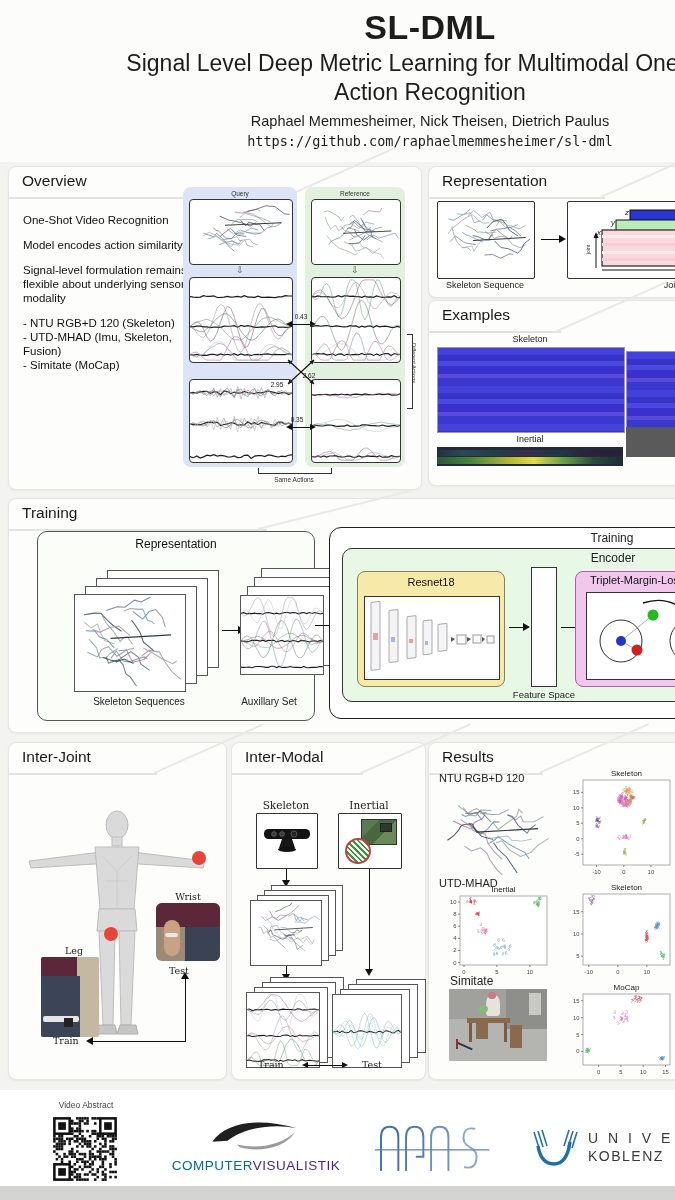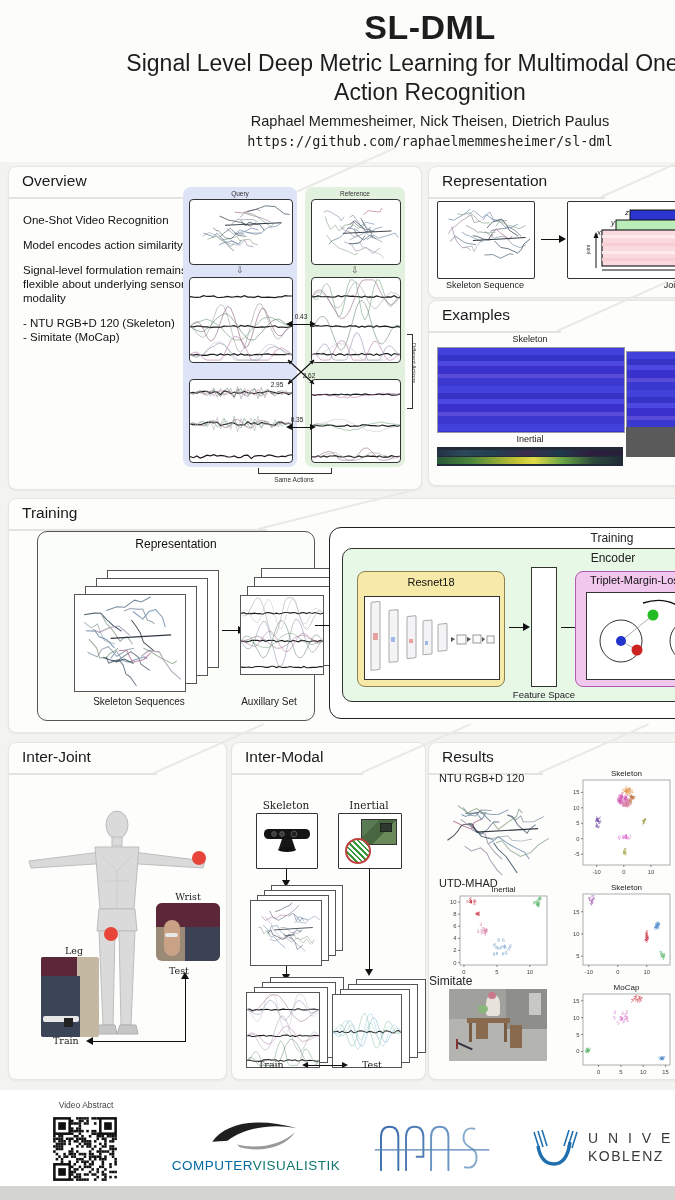--- a/index.html
+++ b/index.html
@@ -59,21 +59,21 @@
     background:linear-gradient(90deg,#2a5a3a 0%,#4a8a3a 18%,#c8c832 42%,#ece44a 52%,#6aa844 68%,#2c4c3c 84%,#202a38 100%);opacity:.95;}
   
   .photo{position:absolute;border-radius:6px;overflow:hidden;}
   .ph{position:absolute;}
   
   .plot{position:absolute;}
   .dslbl{position:absolute;font-size:11px;color:#222;}
   .footer{position:absolute;left:0;top:1090px;width:675px;height:96px;background:#ffffff;}
   .botband{position:absolute;left:0;top:1186px;width:675px;height:14px;background:#d4d4d1;}
   .cvtext{font-size:13.5px;letter-spacing:.5px;}
-  .cv-d{color:#0369a1;} .cv-l{color:#0f766e;}
+  .cv-d{color:#0369a1;} .cv-l{color:#4c1d95;}
   .unitxt1{font-size:14px;letter-spacing:3px;color:#3a3a3a;white-space:nowrap;}
   .unitxt2{font-size:14px;letter-spacing:1.5px;color:#3a3a3a;white-space:nowrap;}
 </style>
 </head>
 <body>
 
 <div class="poster">
   <div class="hdr-zone"></div>
 
   <div class="hdr">
@@ -88,20 +88,21 @@
 
   <div class="card" style="left:8px;top:166px;width:412px;height:322px;">
     <div class="sec-h">Overview</div>
     <div class="h-rule"></div>
       <div class="h-diag"></div>
     <div style="position:absolute;left:14px;top:46px;width:168px;font-size:11.5px;line-height:1.22;color:#111;">
       <p style="margin:0 0 11px">One-Shot Video Recognition</p>
       <p style="margin:0 0 11px">Model encodes action similarity</p>
       <p style="margin:0 0 11px">Signal-level formulation remains flexible about underlying sensor modality</p>
       <p style="margin:0">- NTU RGB+D 120 (Skeleton)</p>
+      <p style="margin:0">- UTD-MHAD (Imu, Skeleton, Fusion)</p>
       <p style="margin:0">- Simitate (MoCap)</p>
     </div>
 
     <div class="ovfig">
       <div class="colq"></div>
       <div class="colr"></div>
       <div class="tinylbl" style="left:0;top:3px;width:114px;">Query</div>
       <div class="tinylbl" style="left:122px;top:3px;width:100px;">Reference</div>
 
       <div class="box" style="left:6px;top:12px;width:102px;height:64px;"><svg width="100%" height="100%" viewBox="0 0 100 80" preserveAspectRatio="none">
@@ -845,21 +846,21 @@
           <text x="96.08070620398969" y="72.63274558253761" font-size="4.6" fill="#44aa55" opacity="0.9" text-anchor="middle" transform="rotate(-25 96.1 72.6)">1</text>
           <text x="97.47108643242159" y="76.09009508241434" font-size="4.6" fill="#44aa55" opacity="0.9" text-anchor="middle" transform="rotate(22 97.5 76.1)">1</text>
           <text x="96.83697286924348" y="74.66627199127106" font-size="4.6" fill="#44aa55" opacity="0.9" text-anchor="middle" transform="rotate(29 96.8 74.7)">1</text>
           <text x="96.03620540362783" y="75.2637831325992" font-size="4.6" fill="#44aa55" opacity="0.9" text-anchor="middle" transform="rotate(-31 96.0 75.3)">1</text>
           <text x="96.6089996346971" y="76.97382328387175" font-size="4.6" fill="#44aa55" opacity="0.9" text-anchor="middle" transform="rotate(-8 96.6 77.0)">1</text>
           <text x="95.32130781184416" y="72.74097308592172" font-size="4.6" fill="#44aa55" opacity="0.9" text-anchor="middle" transform="rotate(-27 95.3 72.7)">1</text>
           <text x="97.16152669703588" y="74.04493565147277" font-size="4.6" fill="#44aa55" opacity="0.9" text-anchor="middle" transform="rotate(-27 97.2 74.0)">1</text>
           <text x="95.63130866833963" y="75.850947496976" font-size="4.6" fill="#44aa55" opacity="0.9" text-anchor="middle" transform="rotate(-14 95.6 75.9)">1</text>
         </svg></div>
 
-    <div class="dslbl" style="left:0;top:231px;font-size:12px;">Simitate</div>
+    <div class="dslbl" style="left:21px;top:231px;font-size:12px;">Simitate</div>
     <div class="photo" style="left:20px;top:246px;width:98px;height:72px;border-radius:1px;">
       <div class="ph" style="left:0;top:0;width:100%;height:100%;background:#b4b4b0;"></div>
       <div class="ph" style="left:0;top:0;width:100%;height:42%;background:#a0a09c;"></div>
       <div class="ph" style="left:58%;top:0;width:42%;height:55%;background:#8e8e8a;"></div>
       <div class="ph" style="left:82%;top:6%;width:12%;height:30%;background:#c8c8c4;"></div>
       <div class="ph" style="left:18%;top:40%;width:44%;height:7%;background:#8a6a4e;"></div>
       <div class="ph" style="left:20%;top:47%;width:3%;height:26%;background:#7a5c42;"></div>
       <div class="ph" style="left:56%;top:47%;width:3%;height:26%;background:#7a5c42;"></div>
       <div class="ph" style="left:28%;top:44%;width:12%;height:26%;background:#8a6a4e;"></div>
       <div class="ph" style="left:62%;top:50%;width:13%;height:32%;background:#8a6a4e;"></div>

